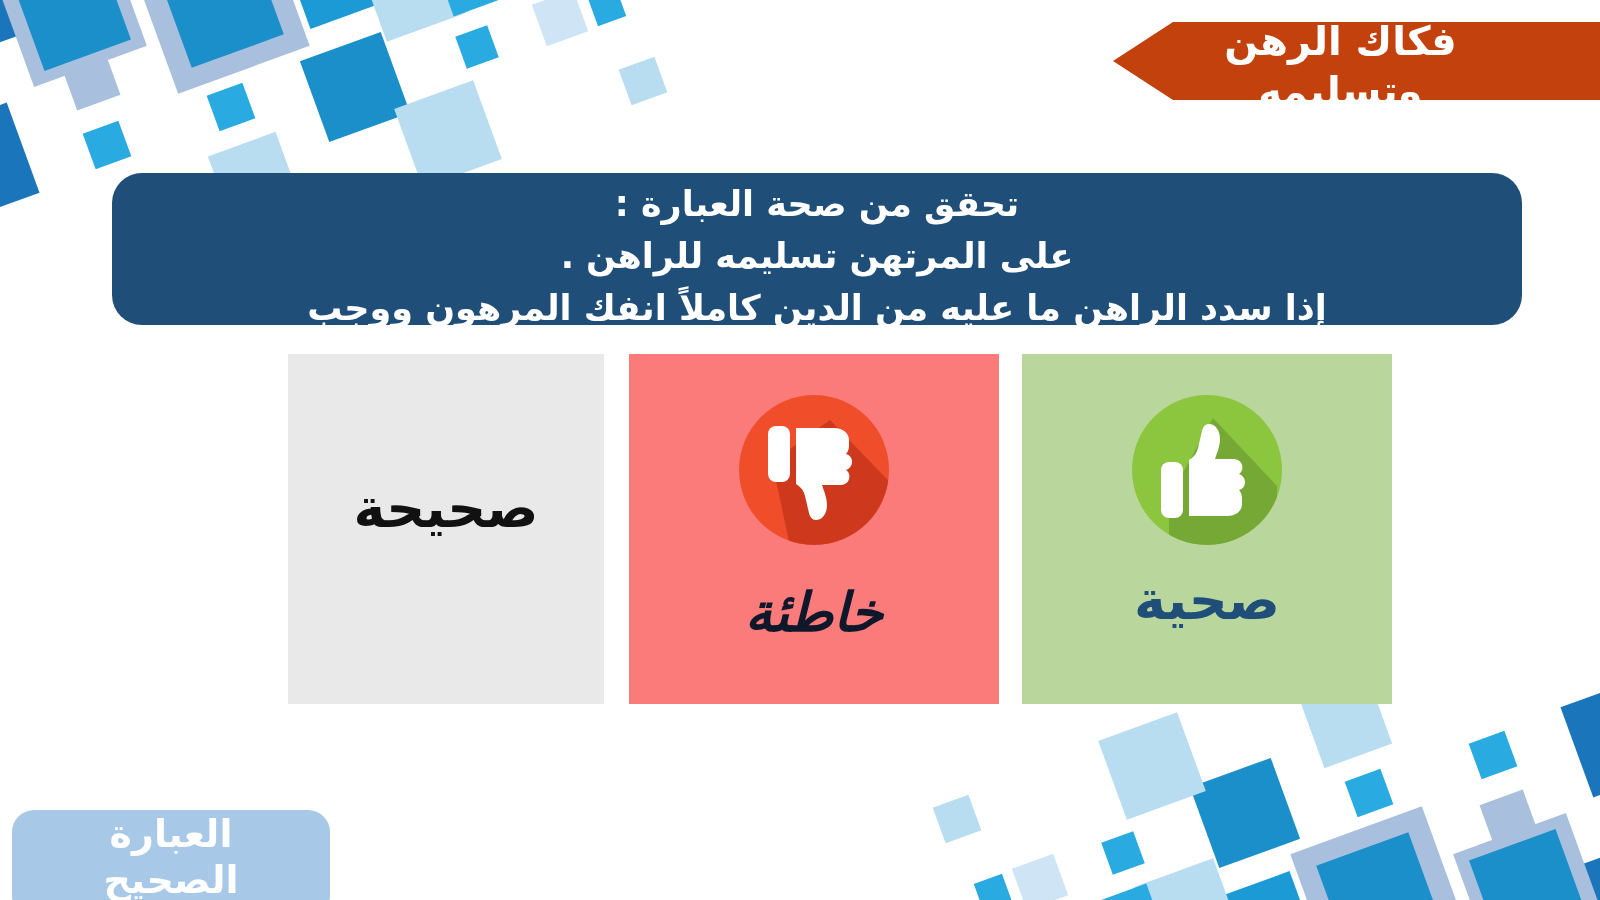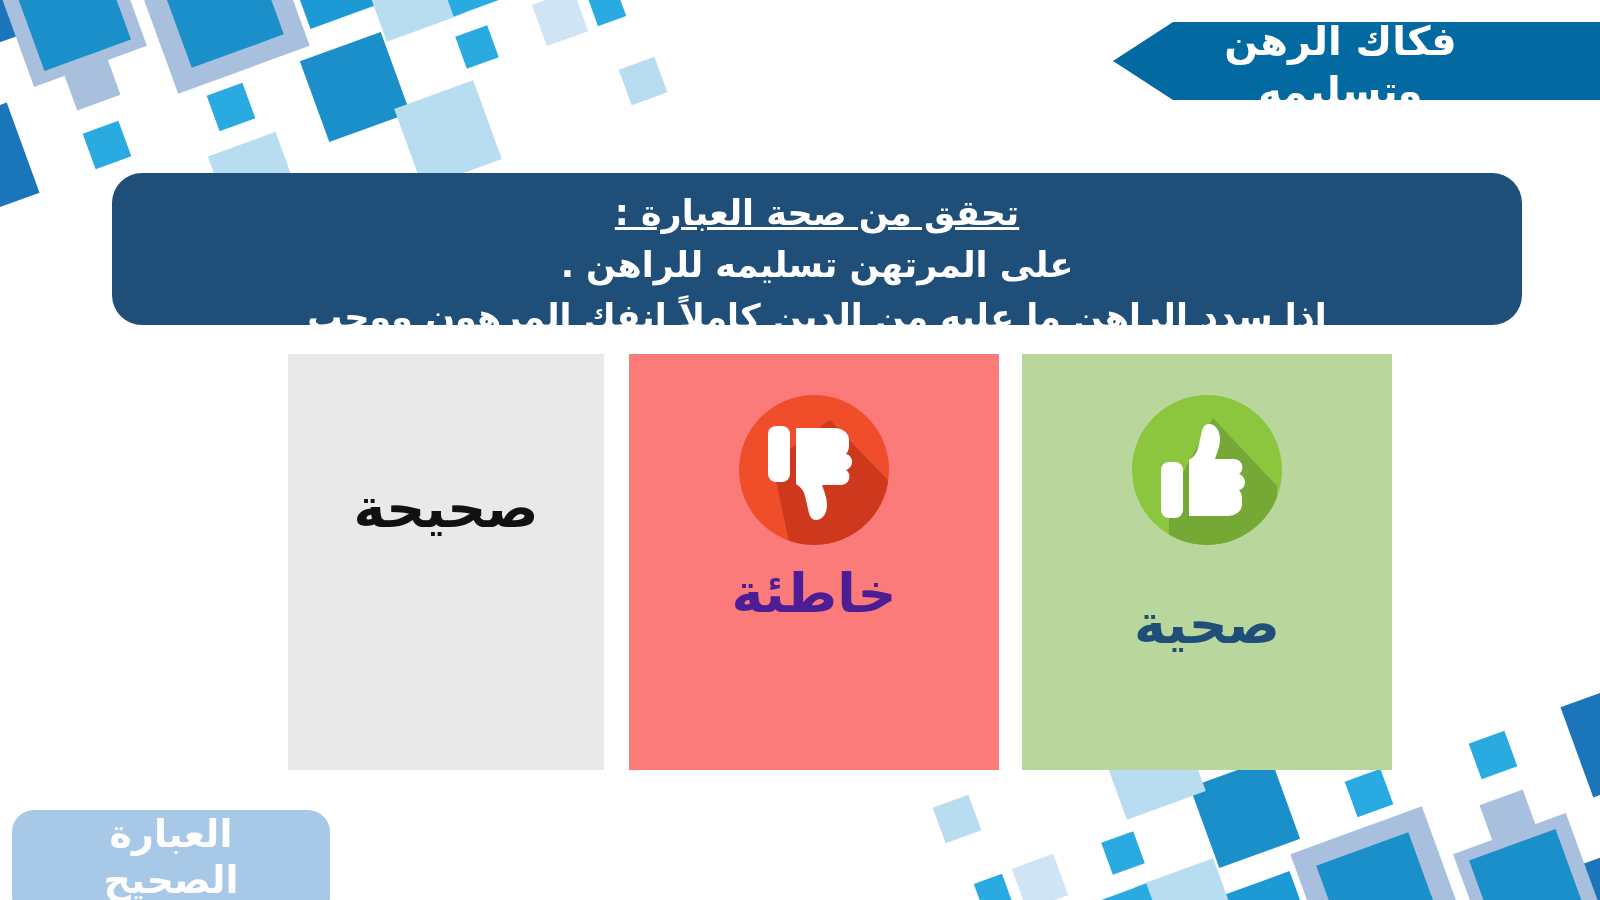--- a/index.html
+++ b/index.html
@@ -31,21 +31,21 @@
     transform: rotate(-20deg);
   }
 
   
   .top-banner {
     position: absolute;
     top: 22px;
     left: 1113px;
     width: 487px;
     height: 78px;
-    background: #0369a1;
+    background: #c2410c;
     clip-path: polygon(60px 0, 100% 0, 100% 100%, 60px 100%, 0 50%);
     -webkit-clip-path: polygon(60px 0, 100% 0, 100% 100%, 60px 100%, 0 50%);
     overflow: hidden;
   }
   .top-banner-inner {
     position: absolute;
     left: 0;
     top: -6px;
     width: 455px;
     text-align: center;
@@ -71,22 +71,21 @@
   }
   .q-line {
     color: #ffffff;
     text-align: center;
     font-weight: bold;
     white-space: nowrap;
   }
   .q-line.l1 {
     font-size: 35px;
     line-height: 1.0;
-    margin-top: 23px;
-    text-decoration: underline;
+    margin-top: 14px;
   }
   .q-line.l2 {
     font-size: 35px;
     line-height: 1.0;
     margin-top: 17px;
   }
   .q-line.l3 {
     font-size: 35px;
     line-height: 1.0;
     margin-top: 17px;
@@ -96,21 +95,21 @@
   .cards {
     position: absolute;
     left: 288px;
     top: 354px;
     width: 1104px;
     height: 350px;
   }
   .card {
     position: absolute;
     top: 0;
-    height: 416px;
+    height: 350px;
     box-sizing: border-box;
     display: flex;
     flex-direction: column;
     align-items: center;
     justify-content: flex-start;
   }
   .card.c0 { left: 0px;   width: 316px; background: #E9E9E9; }
   .card.c1 { left: 341px; width: 370px; background: #FB7A7A; }
   .card.c2 { left: 734px; width: 370px; background: #B9D79C; }
 
@@ -124,26 +123,27 @@
     font-weight: bold;
     font-size: 54px;
     line-height: 1;
     white-space: nowrap;
   }
   .card.c0 .card-label {
     color: #111111;
     margin-top: 128px;
   }
   .card.c1 .card-label {
-    color: #4c1d95;
-    margin-top: 17px;
+    color: #0f172a;
+    margin-top: 36px;
+    font-style: italic;
   }
   .card.c2 .card-label {
     color: #1F4E79;
-    margin-top: 48px;
+    margin-top: 24px;
   }
 
   
   .bottom-banner {
     position: absolute;
     left: 12px;
     bottom: -18px;
     width: 318px;
     height: 108px;
     background: #A8C8E8;

